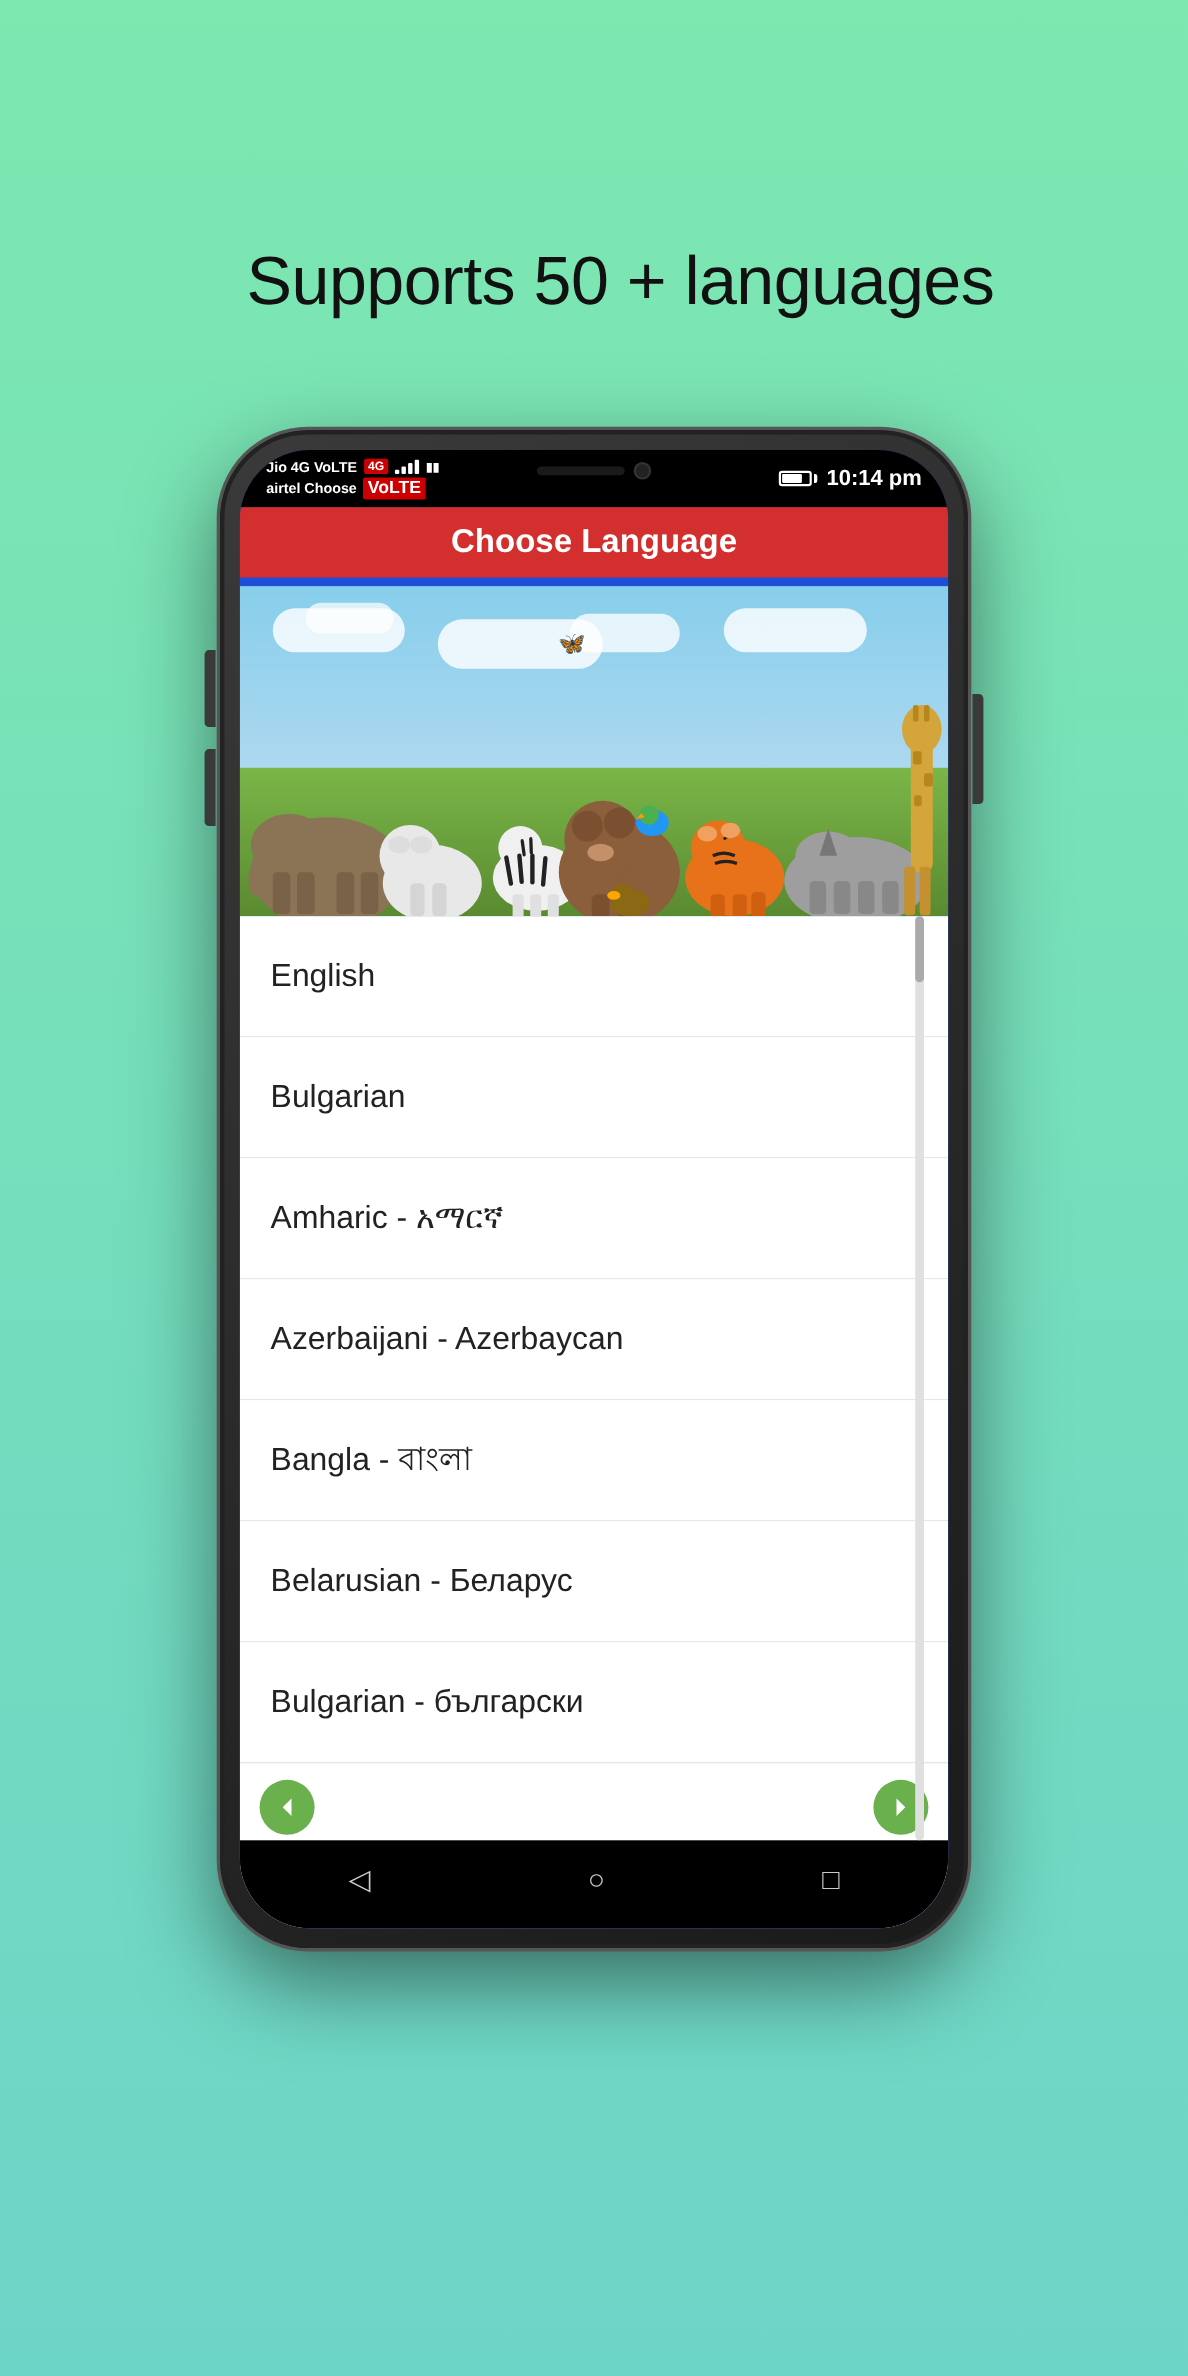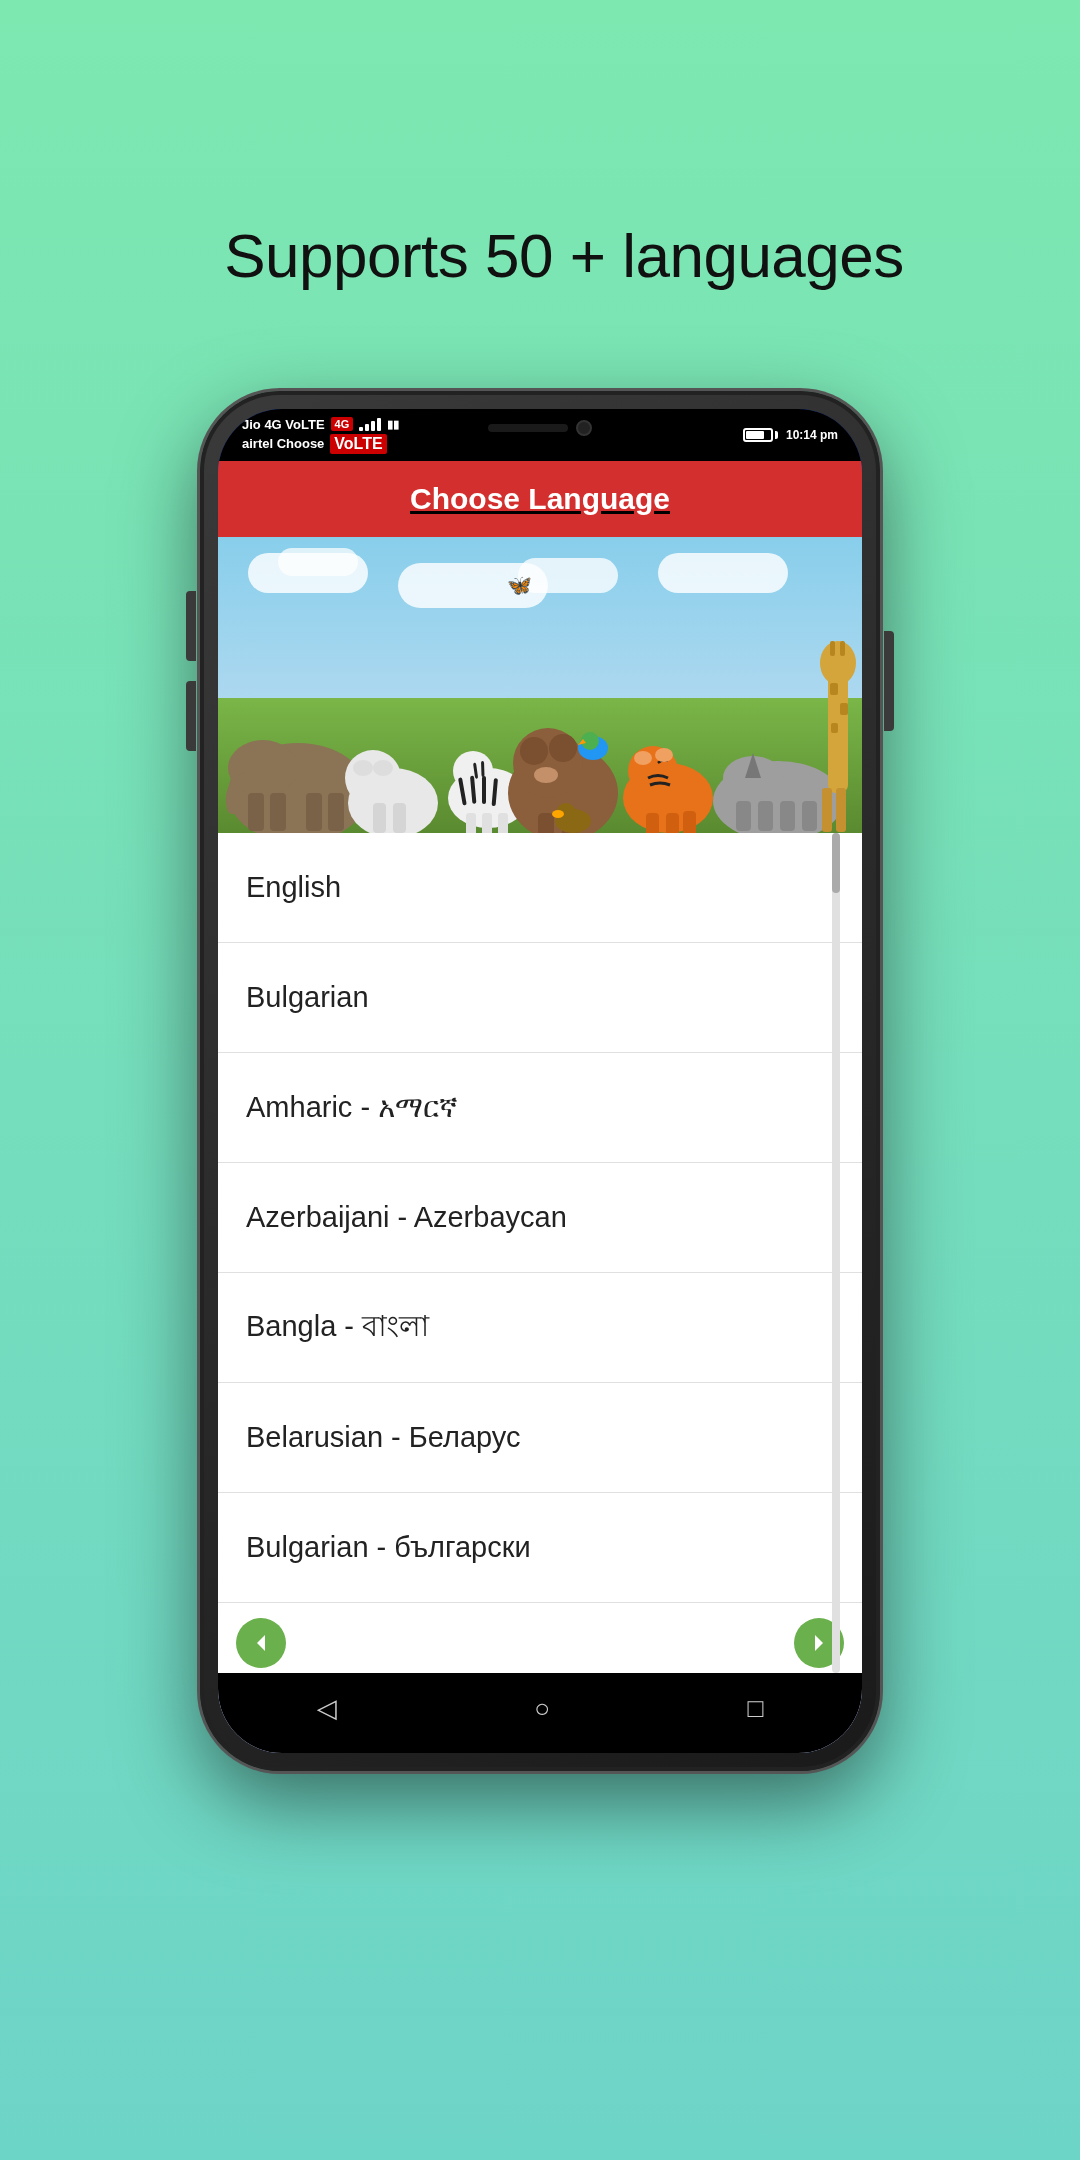--- a/index.html
+++ b/index.html
@@ -184,37 +184,36 @@
       border-radius: 1px;
     }
     .battery-tip {
       width: 3px;
       height: 8px;
       background: #fff;
       border-radius: 0 2px 2px 0;
     }
     .time-text {
       color: #fff;
-      font-size: 12px;
+      font-size: 20px;
       font-weight: 700;
     }
 
     
     .app-bar {
       position: absolute;
       top: 52px;
       left: 0;
       right: 0;
-      height: 76px;
+      height: 64px;
       background: #d32f2f;
       display: flex;
       align-items: center;
       justify-content: center;
       z-index: 4;
-      text-decoration: underline;
     }
     .app-bar-title {
       color: #fff;
       font-size: 30px;
       font-weight: 700;
     }
 
     
     .animal-image {
       position: absolute;

